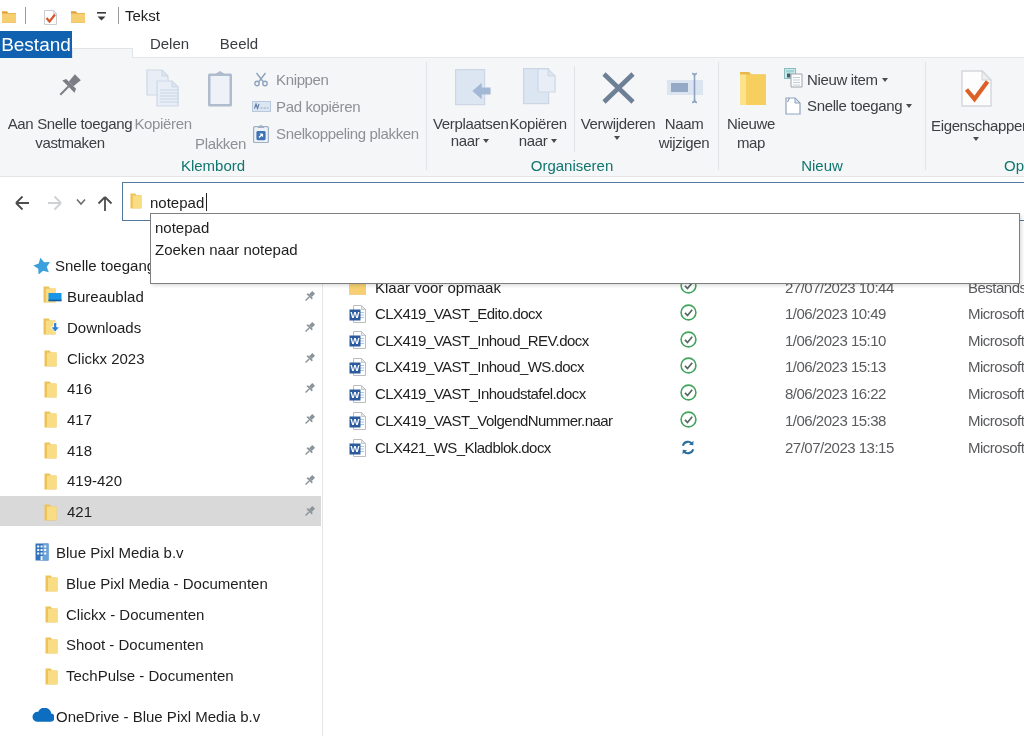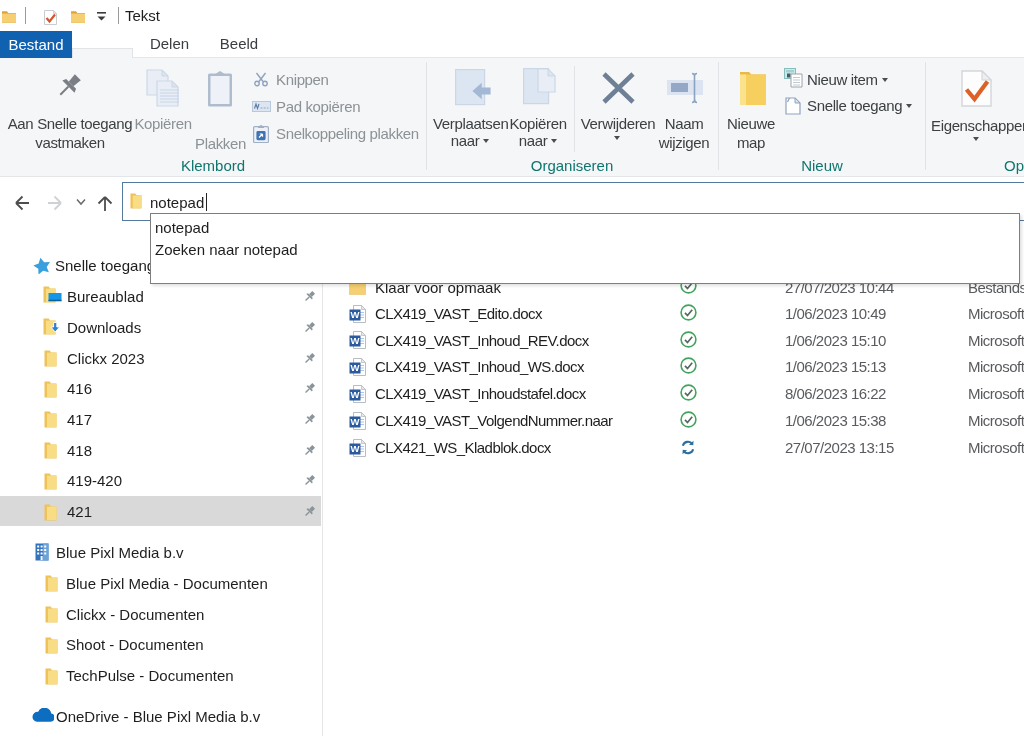--- a/index.html
+++ b/index.html
@@ -35,21 +35,21 @@
 <svg class="abs" style="left:71px;top:10px;" width="14" height="13" viewBox="0 0 16 14">
     <path d="M0 1h5.6l1.7 1.9H16V14H0z" fill="#dfa33c"></path>
     <path d="M0 3.6h16V14H0z" fill="#f5cf72"></path>
   </svg>
 <svg class="abs" style="left:96px;top:12px;" width="11" height="9" viewBox="0 0 11 9">
     <rect x="1" y="0" width="9" height="1.6" fill="#3b3b3b"></rect>
     <path d="M1.5 4.5h8L5.5 8.5z" fill="#3b3b3b"></path>
   </svg>
 
 <div class="abs" style="left:133px;top:57px;width:891px;height:1px;background:#e5e6e7;"></div>
-<div class="abs" style="left:0;top:31px;width:72px;height:27px;background:#1061b0;color:#fff;font-size:15px;line-height:27px;text-align:center;">Bestand</div>
+<div class="abs" style="left:0;top:31px;width:72px;height:27px;background:#1061b0;color:#fff;font-size:19px;line-height:27px;text-align:center;">Bestand</div>
 <div class="abs" style="left:72px;top:48px;width:61px;height:28px;background:#f5f6f7;border:1px solid #e2e3e4;border-bottom:none;font-size:15px;line-height:27px;text-align:center;color:#3a3d41;">Start</div>
 <div class="abs" style="left:133px;top:31px;width:73px;height:26px;font-size:15px;line-height:26px;text-align:center;color:#3a3d41;">Delen</div>
 <div class="abs" style="left:206px;top:31px;width:66px;height:26px;font-size:15px;line-height:26px;text-align:center;color:#3a3d41;">Beeld</div>
 
 <div id="ribbon" class="abs" style="left:0;top:58px;width:1024px;height:119px;background:#f5f6f7;border-bottom:1px solid #e3e5e7;"></div>
 
 <div class="vsep" style="left:426px;top:62px;height:108px;"></div>
 <div class="vsep" style="left:574px;top:66px;height:86px;"></div>
 <div class="vsep" style="left:718px;top:62px;height:108px;"></div>
 <div class="vsep" style="left:925px;top:62px;height:108px;"></div>

